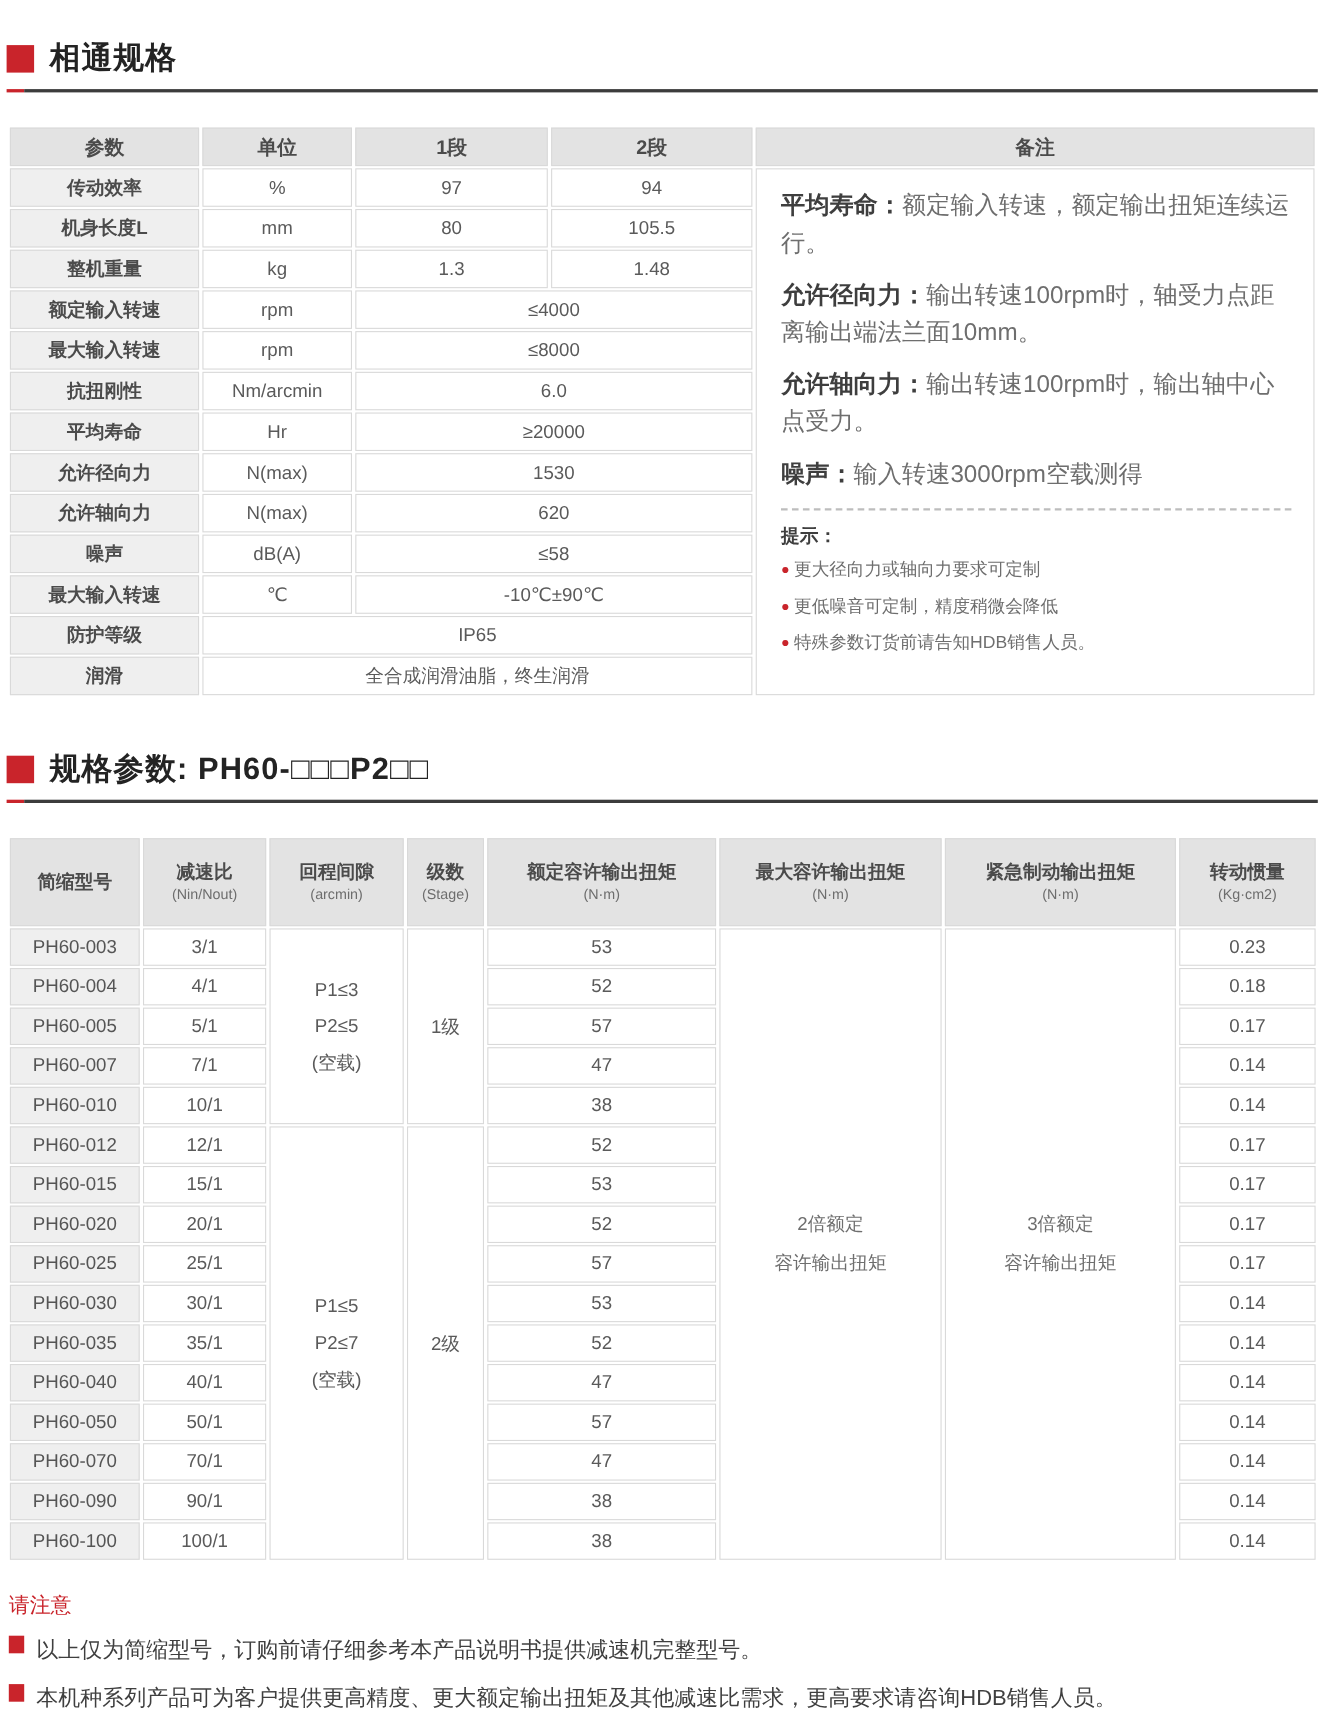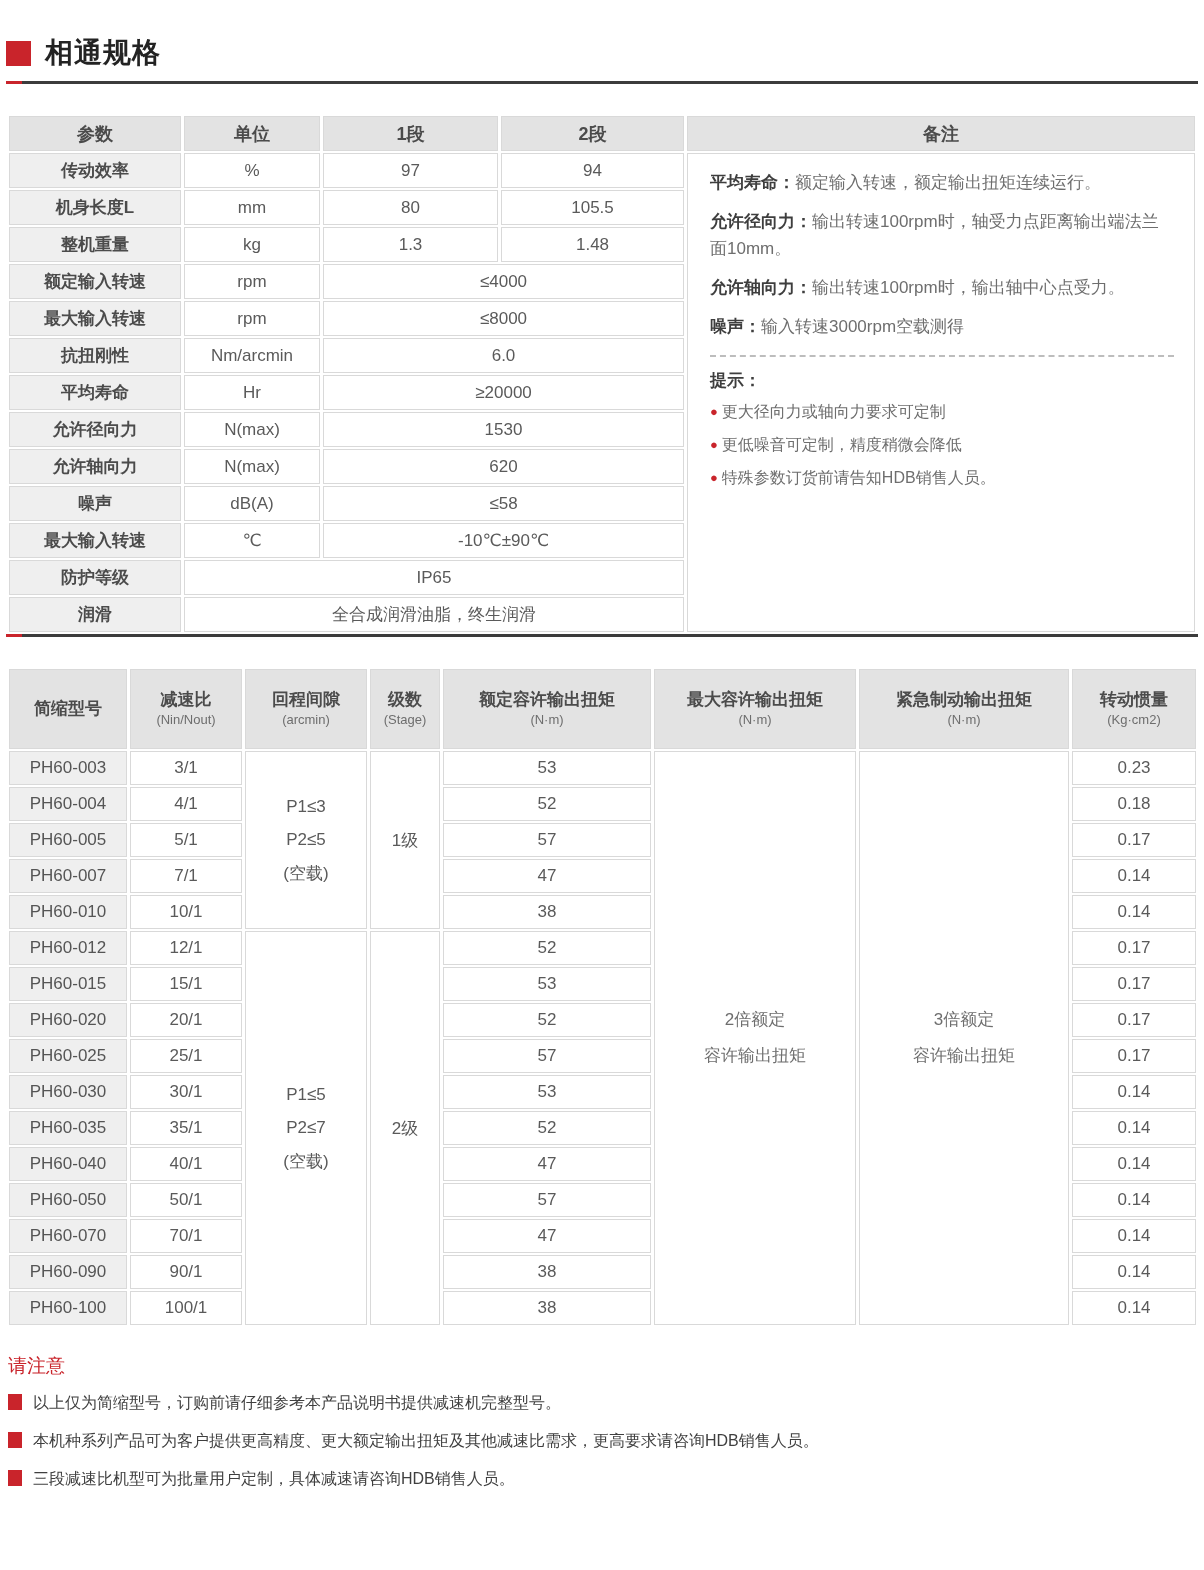--- a/index.html
+++ b/index.html
@@ -31,21 +31,21 @@
   
   table{border-collapse:separate; border-spacing:3px 2px; width:100%; table-layout:fixed;}
   th,td{border:1px solid var(--brd); text-align:center; vertical-align:middle; overflow:hidden;}
   th{background:var(--hdr-bg); font-size:18px; font-weight:bold; color:#4b4b4b; height:35px; padding:2px 0;}
 
   
   .tbl1{margin-top:30px;}
   .tbl1 td{height:35px; font-size:17px; background:#ffffff; padding:2px 6px;}
   .tbl1 td.lbl{background:var(--lbl-bg); font-weight:bold; color:#4b4b4b;}
   .tbl1 td.remarks{vertical-align:top; text-align:left; padding:16px 20px 10px 22px;}
-  .rm-note{margin:0 0 13px 0; font-size:17px; color:var(--txt-soft); line-height:1.55;}
+  .rm-note{margin:0 0 13px 0; font-size:22px; color:var(--txt-soft); line-height:1.55;}
   .rm-lbl{font-weight:bold; color:var(--txt-dark);}
   .rm-div{border:none; border-top:2px dashed #bdbdbd; margin:14px 0 12px 0; height:0;}
   .rm-tips-title{margin:0 0 8px 0; font-size:17px; font-weight:bold; color:var(--txt-dark);}
   .rm-tip{margin:0 0 9px 0; font-size:16px; color:var(--txt-soft); line-height:1.5;}
   .rm-tip .dot{color:var(--accent); margin-right:4px; font-size:13px; vertical-align:1px;}
 
   
   .sec-head.second{margin-top:46px;}
 
   
@@ -54,21 +54,21 @@
   .tbl2 .h-main{display:block; font-size:17px; font-weight:bold; color:#4b4b4b; line-height:1.35;}
   .tbl2 .h-sub{display:block; font-size:13px; font-weight:normal; color:#6d6d6d; line-height:1.3;}
   .tbl2 td{height:34px; font-size:17px; background:#ffffff; color:var(--txt-gray); padding:1px 4px;}
   .tbl2 td.mdl{background:var(--lbl-bg); color:#555555;margin-top:36px;}
   .tbl2 td.merged div{line-height:1.95;}
   .tbl2 td.big-merged div{line-height:2.1; color:var(--txt-soft);}
 
   
   .foot{margin-top:26px; padding-left:2px;}
   .foot-title{font-size:19px; color:var(--accent); margin:0 0 14px 0;}
-  .foot-item{display:flex; align-items:flex-start; margin:0 0 17px 0; font-size:16px; color:#3f3f3f;}
+  .foot-item{display:flex; align-items:flex-start; margin:0 0 17px 0; font-size:20px; color:#3f3f3f;}
   .foot-item .sq{width:14px; height:16px; background:var(--accent); margin-right:11px; flex:0 0 auto; margin-top:1px;}
 </style>
 </head>
 <body>
 
 <div class="page">
 
   <div class="sec-head">
     <span class="red-sq"></span>
     <h1>相通规格</h1>
@@ -171,20 +171,24 @@
           <td class="lbl">防护等级</td>
           <td class="val" colspan="3">IP65</td>
         </tr>
         <tr>
           <td class="lbl">润滑</td>
           <td class="val" colspan="3">全合成润滑油脂，终生润滑</td>
         </tr>
       </tbody>
   </table>
 
+  <div class="sec-head second">
+    <span class="red-sq"></span>
+    <h1>规格参数: PH60-□□□P2□□</h1>
+  </div>
   <div class="sec-rule">
     <span class="rule-red"></span>
     <span class="rule-dark"></span>
   </div>
 
   <table class="tbl2">
     <colgroup>
       <col style="width:118px">
         <col style="width:112px">
         <col style="width:122px">

